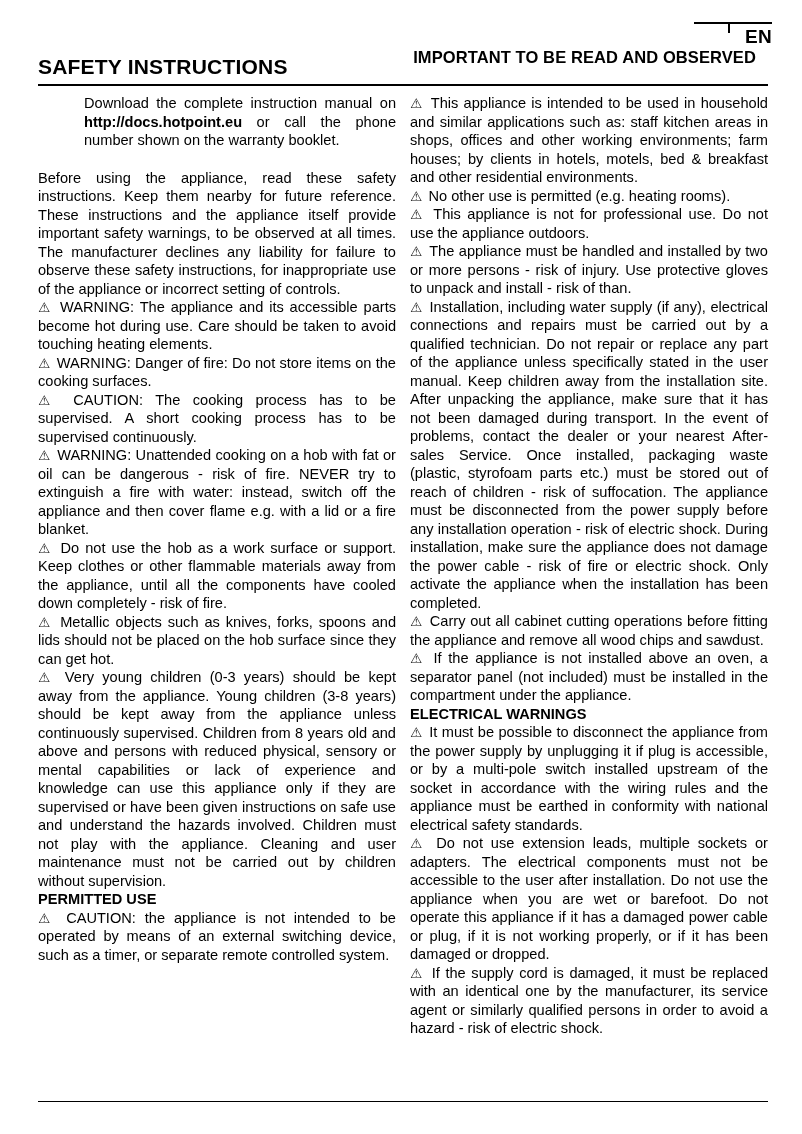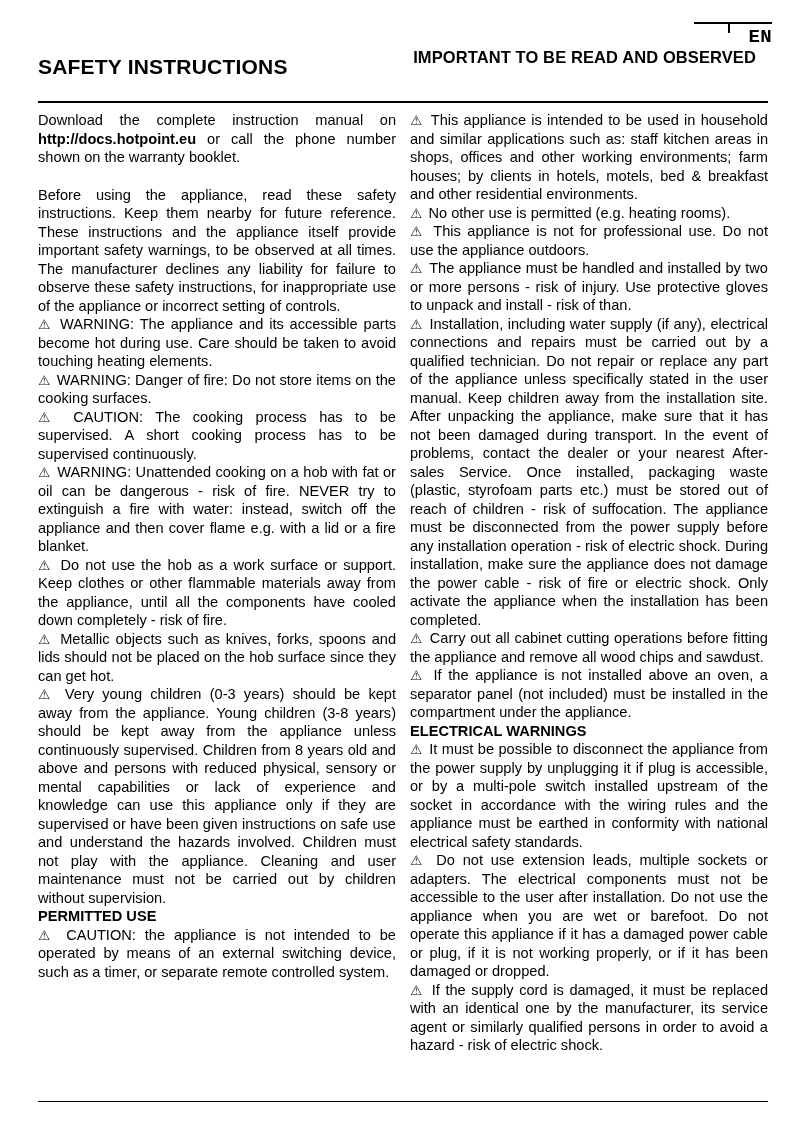--- a/index.html
+++ b/index.html
@@ -31,28 +31,27 @@
     content: "";
     position: absolute;
     left: 34px; top: 0;
     width: 2px; height: 9px;
     background: #000;
   }
   .en-label {
     font-size: 19px;
     font-weight: bold;
     letter-spacing: 0.3px;
-    font-family: Liberation Mono, monospace;
   }
   .header {
     display: flex;
     justify-content: space-between;
     align-items: flex-end;
     border-bottom: 2.5px solid #000;
-    padding-bottom: 22px;
+    padding-bottom: 5px;
   }
   .title-left {
     margin: 0;
     font-size: 21px;
     font-weight: bold;
     letter-spacing: 0.2px;
   }
   .title-right {
     margin: 12px;
     font-size: 16.5px;
@@ -65,21 +64,21 @@
     margin-top: 8px;
   }
   .col {
     flex: 1 1 0;
     min-width: 0;
     font-size: 14.6px;
     line-height: 18.5px;
     text-align: justify;
   }
   .para { margin: 0; }
-  .para.gap { margin-bottom: 19px; }
+  .para.gap { margin-bottom: 19px; margin-left: 46px; }
   .para.heading {
     font-weight: bold;
     text-align: left;
   }
   .bold { font-weight: bold; }
   .warn-icon {
     font-family: "DejaVu Sans", sans-serif;
     font-size: 0.93em;
     margin-right: 2px;
   }

